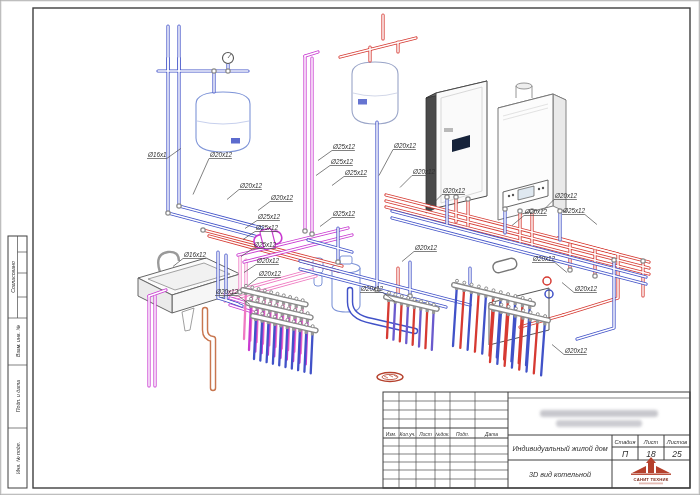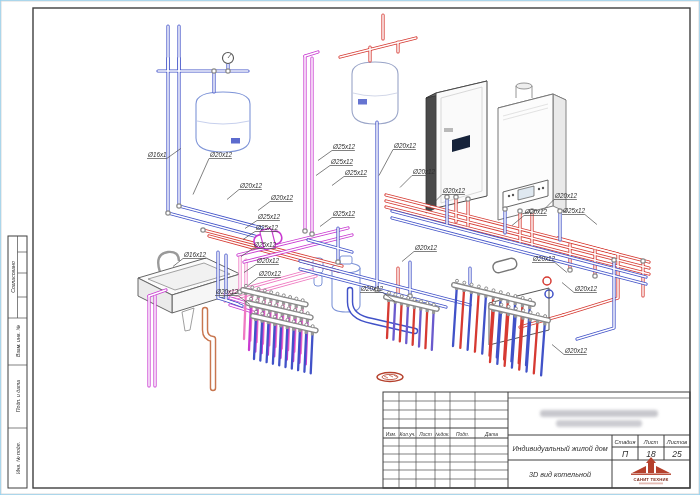--- a/index.html
+++ b/index.html
@@ -1,16 +1,16 @@
 <!DOCTYPE html>
 <html><head>
 <meta charset="utf-8">
 <style>
   html,body{margin:0;padding:0;background:#e8e8e8;}
-  .sheet{position:relative;width:700px;height:495px;background:#7dd3fc;overflow:hidden;
+  .sheet{position:relative;width:700px;height:495px;background:#a3a3a3;overflow:hidden;
          font-family:"Liberation Sans",sans-serif;}
   svg{display:block}
   .cad-text{font-family:"Liberation Sans",sans-serif;font-style:italic;fill:#2e2e2e;}
   .co{font-size:6.3px;}
   .tb-small{font-size:4.9px;text-anchor:middle;}
   .tb-mid{font-size:5.6px;text-anchor:middle;}
   .tb-name{font-size:7.2px;text-anchor:middle;}
   .tb-val{font-size:8.5px;text-anchor:middle;}
   .stamp-txt{font-size:5.2px;text-anchor:middle;}
   .logo-txt{font-size:4.2px;font-weight:bold;font-style:normal;text-anchor:middle;

